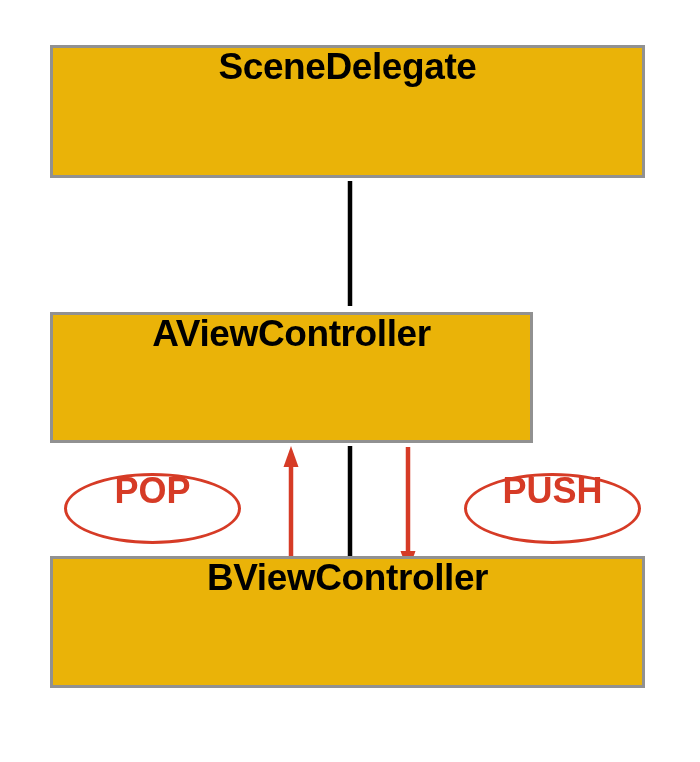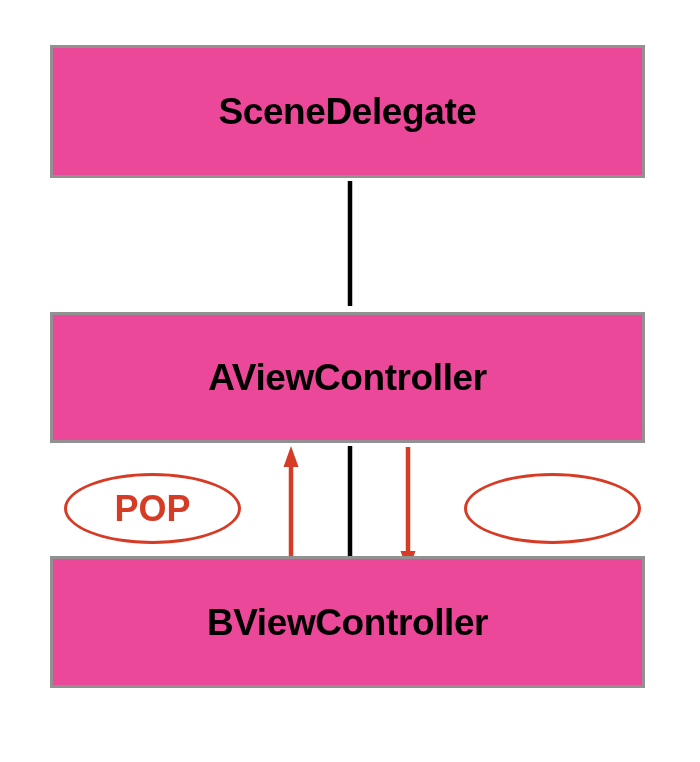--- a/index.html
+++ b/index.html
@@ -15,45 +15,44 @@
   #diagram-canvas {
     position: relative;
     width: 700px;
     height: 762px;
     background: #ffffff;
     overflow: hidden;
   }
   .node-box {
     position: absolute;
     box-sizing: border-box;
-    background: #ec4899;
+    background: #eab308;
     border: 3px solid #919191;
     display: flex;
-    align-items: center;
     justify-content: center;
   }
   .node-label {
     font-family: "Liberation Sans", sans-serif;
     font-size: 37px;
     font-weight: bold;
     color: #000000;
     letter-spacing: -0.4px;
     line-height: 1;
     white-space: nowrap;
   }
   #box-scene-delegate {
     left: 50px;
     top: 45px;
     width: 595px;
     height: 133px;
   }
   #box-a-view-controller {
     left: 50px;
     top: 312px;
-    width: 595px;
+    width: 483px;
     height: 131px;
   }
   #box-b-view-controller {
     left: 50px;
     top: 556px;
     width: 595px;
     height: 132px;
   }
   .connector-svg {
     position: absolute;
@@ -61,21 +60,20 @@
     top: 0;
     width: 700px;
     height: 762px;
     pointer-events: none;
     overflow: visible;
   }
   .badge-ellipse {
     position: absolute;
     box-sizing: border-box;
     display: flex;
-    align-items: center;
     justify-content: center;
   }
   .badge-ellipse .ellipse-ring {
     position: absolute;
     left: 0;
     top: 0;
     width: 100%;
     height: 100%;
     box-sizing: border-box;
     border: 3px solid #d63b26;
@@ -139,15 +137,16 @@
     <span class="node-label">BViewController</span>
   </div>
 
   <div class="badge-ellipse" id="badge-pop">
     <span class="ellipse-ring"></span>
     <span class="badge-label">POP</span>
   </div>
 
   <div class="badge-ellipse" id="badge-push">
     <span class="ellipse-ring"></span>
+    <span class="badge-label">PUSH</span>
   </div>
 
 </div>
 
 </body></html>

